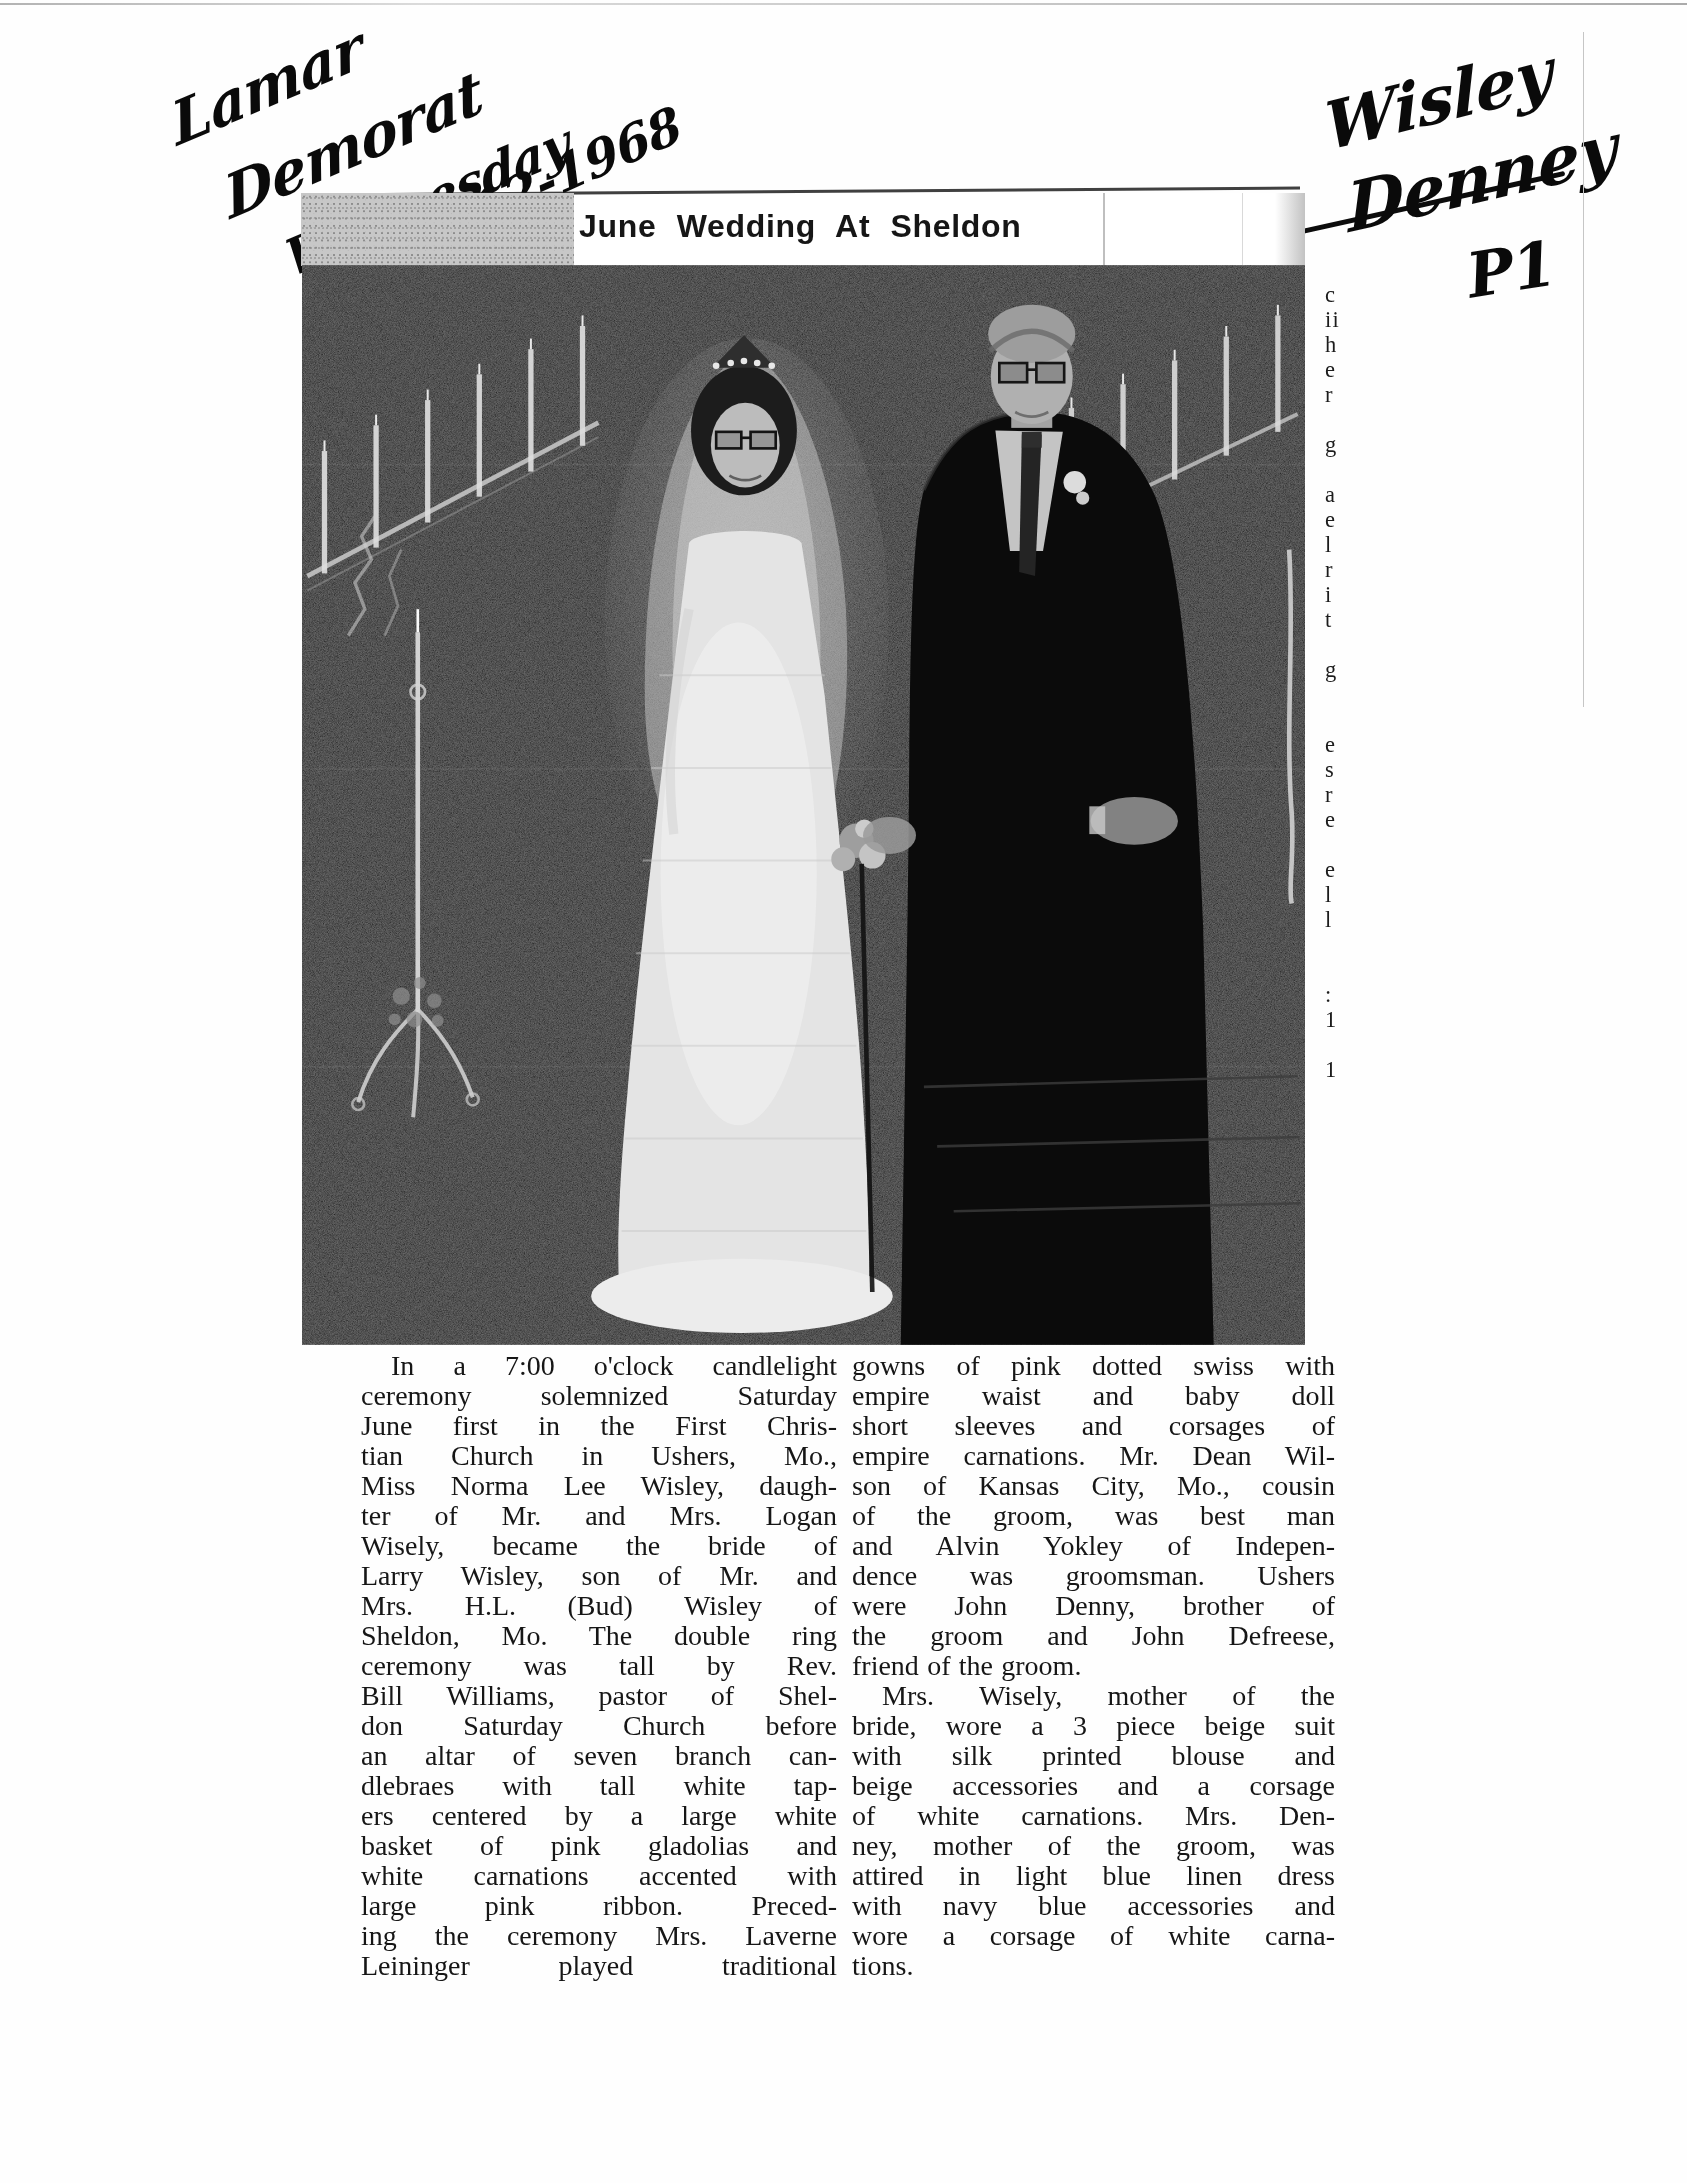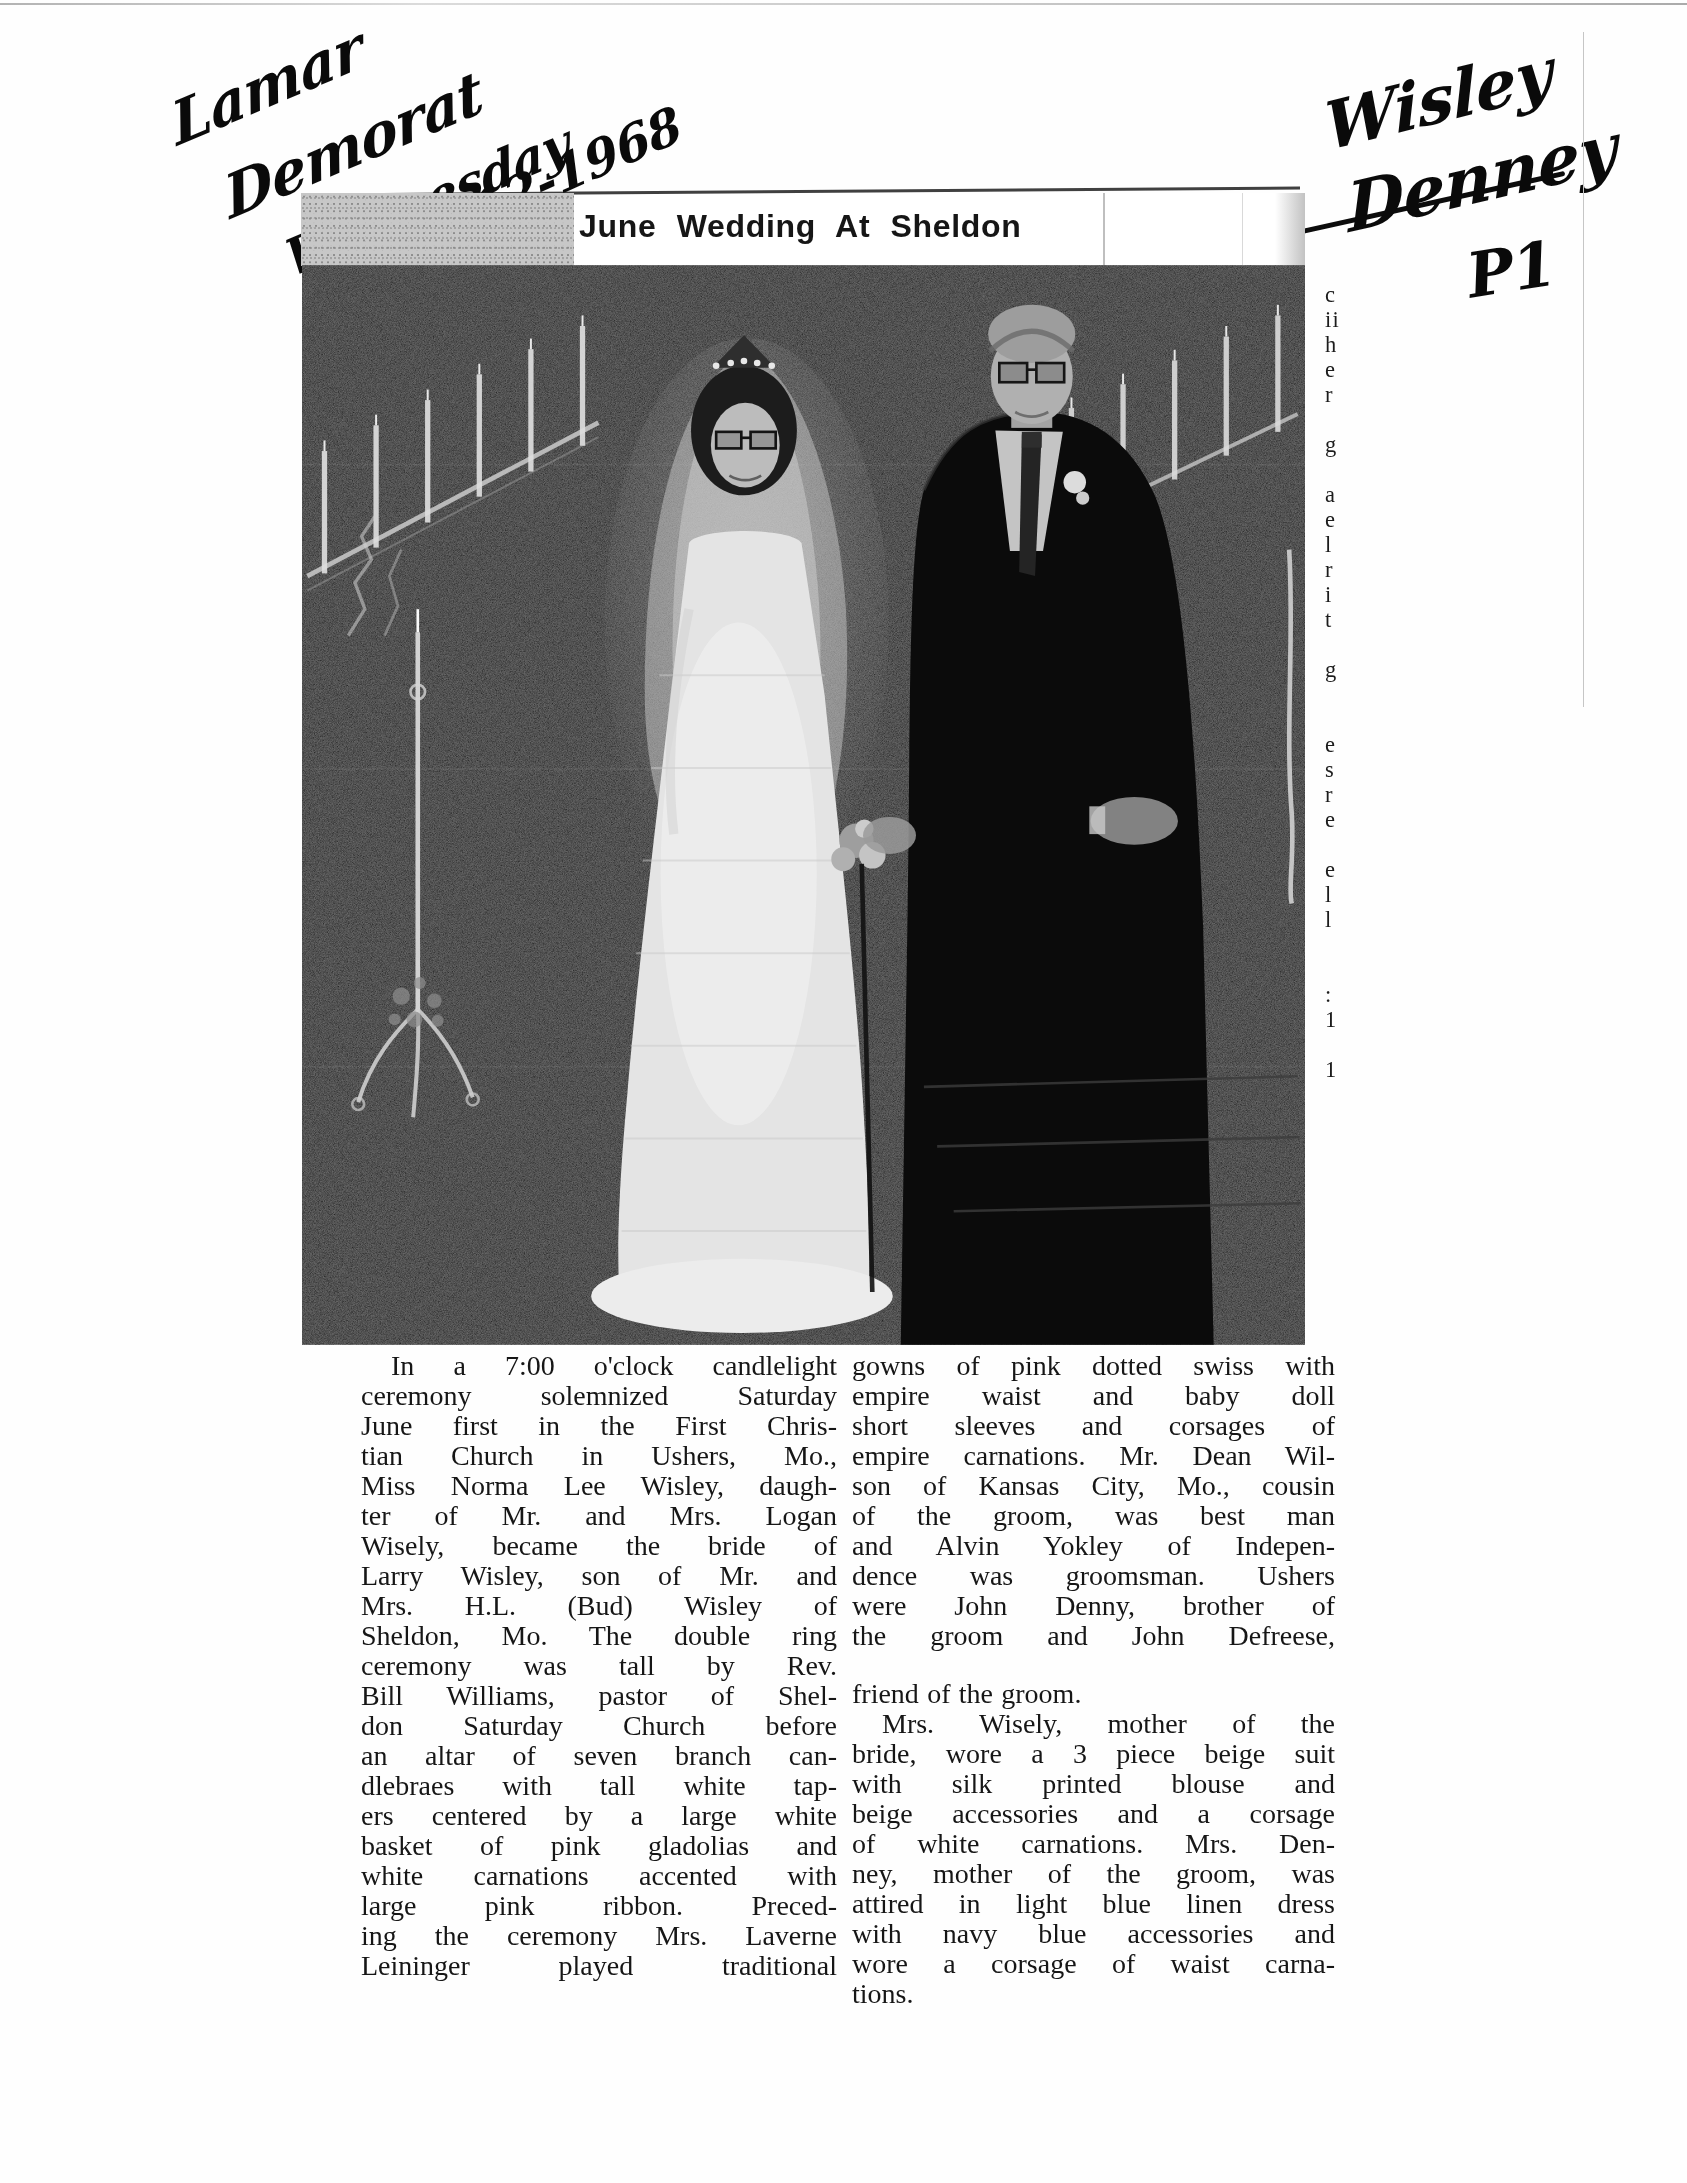--- a/index.html
+++ b/index.html
@@ -48,21 +48,21 @@
 
   
   .article{position:absolute;left:361px;top:1351px;width:974px;color:#161616;}
   .col{position:absolute;top:0;font-size:28px;line-height:30px;}
   .col-left{left:0;width:476px;}
   .col-right{left:491px;width:483px;}
   .t-line{text-align:justify;text-align-last:justify;height:30px;overflow:visible;
       word-spacing:1.3px;}
   .col-left .t-line:nth-child(1){text-indent:30px;}
   .col-right .t-line:nth-child(12){text-indent:30px;}
-  .col-right .t-line:nth-child(11){text-align-last:left;margin-top:28px;}
+  .col-right .t-line:nth-child(11){text-align-last:left;}
   .col-right .t-line:nth-child(21){text-align-last:left;}
 </style>
 </head>
 <body>
 
 <div class="page">
   <div class="top-edge"></div>
 
   <div class="hw" id="hw-lamar">Lamar</div>
   <div class="hw" id="hw-demorat">Demorat</div>
@@ -317,18 +317,18 @@
         <div class="t-line">the groom and John Defreese,</div>
         <div class="t-line">friend of the groom.</div>
         <div class="t-line">Mrs. Wisely, mother of the</div>
         <div class="t-line">bride, wore a 3 piece beige suit</div>
         <div class="t-line">with silk printed blouse and</div>
         <div class="t-line">beige accessories and a corsage</div>
         <div class="t-line">of white carnations. Mrs. Den-</div>
         <div class="t-line">ney, mother of the groom, was</div>
         <div class="t-line">attired in light blue linen dress</div>
         <div class="t-line">with navy blue accessories and</div>
-        <div class="t-line">wore a corsage of waist carna-</div>
+        <div class="t-line">wore a corsage of white carna-</div>
         <div class="t-line">tions.</div>
       </div>
   </div>
 </div>
 
 
 </body></html>

